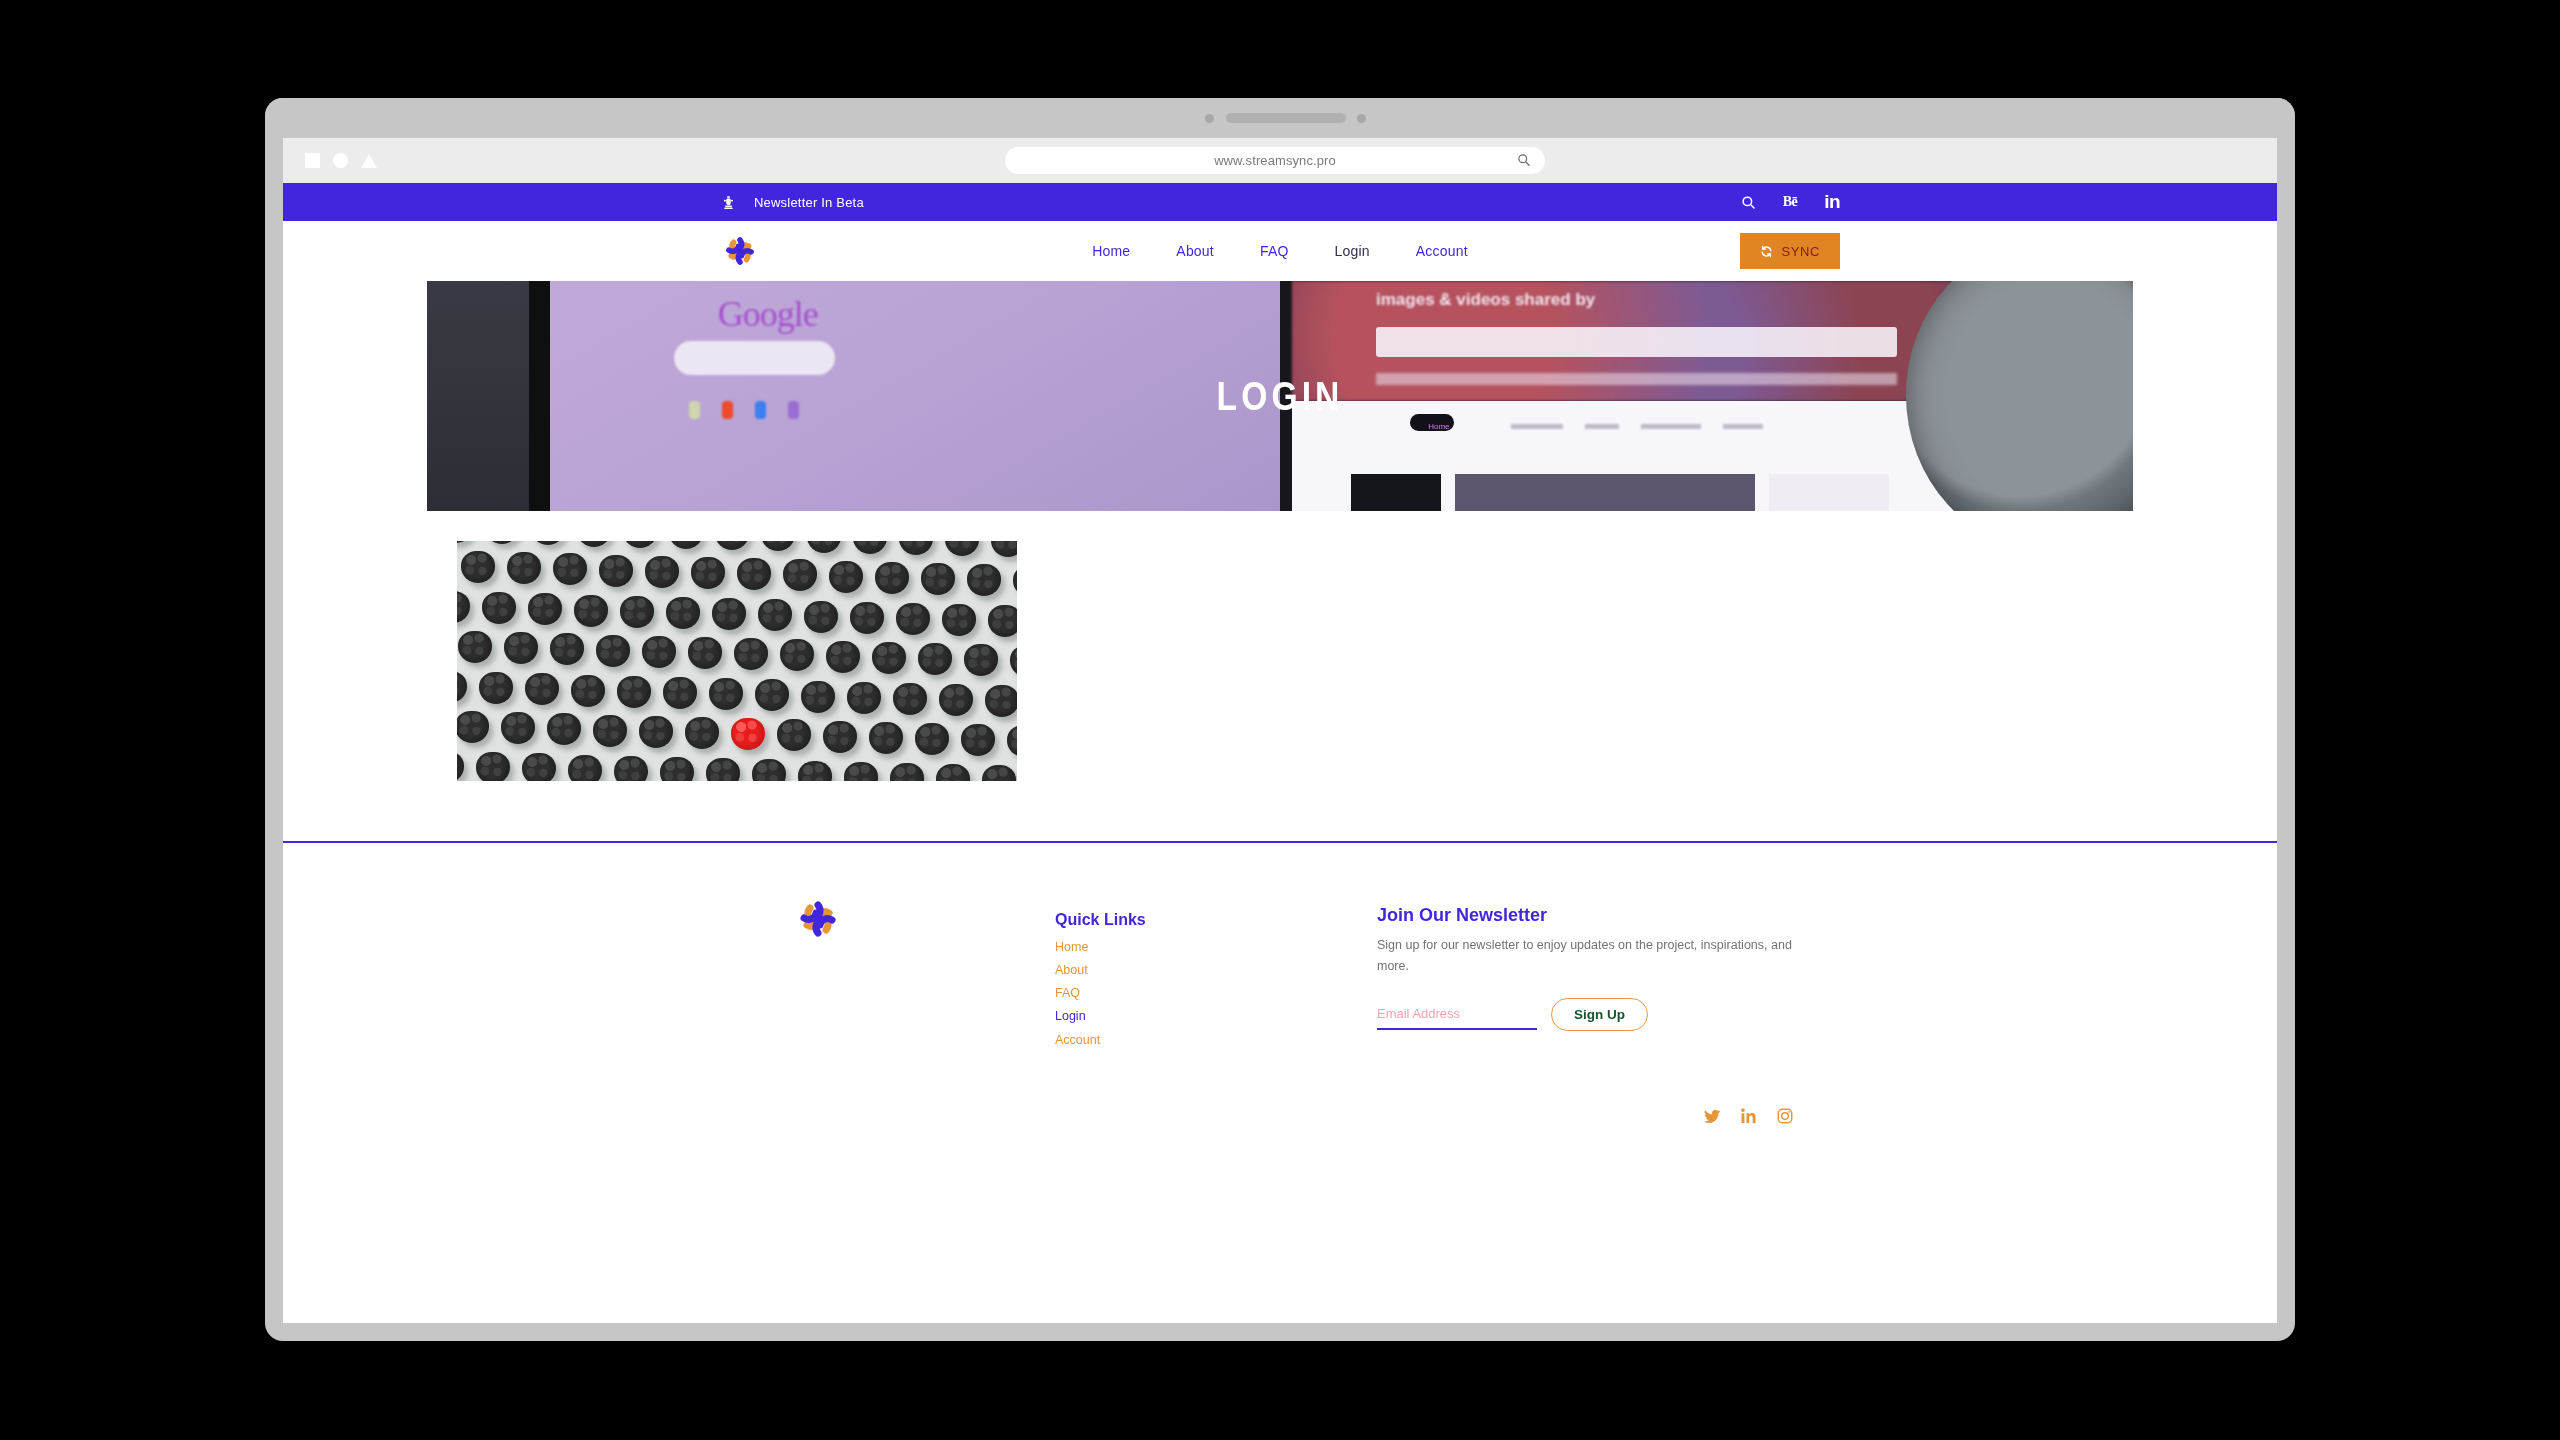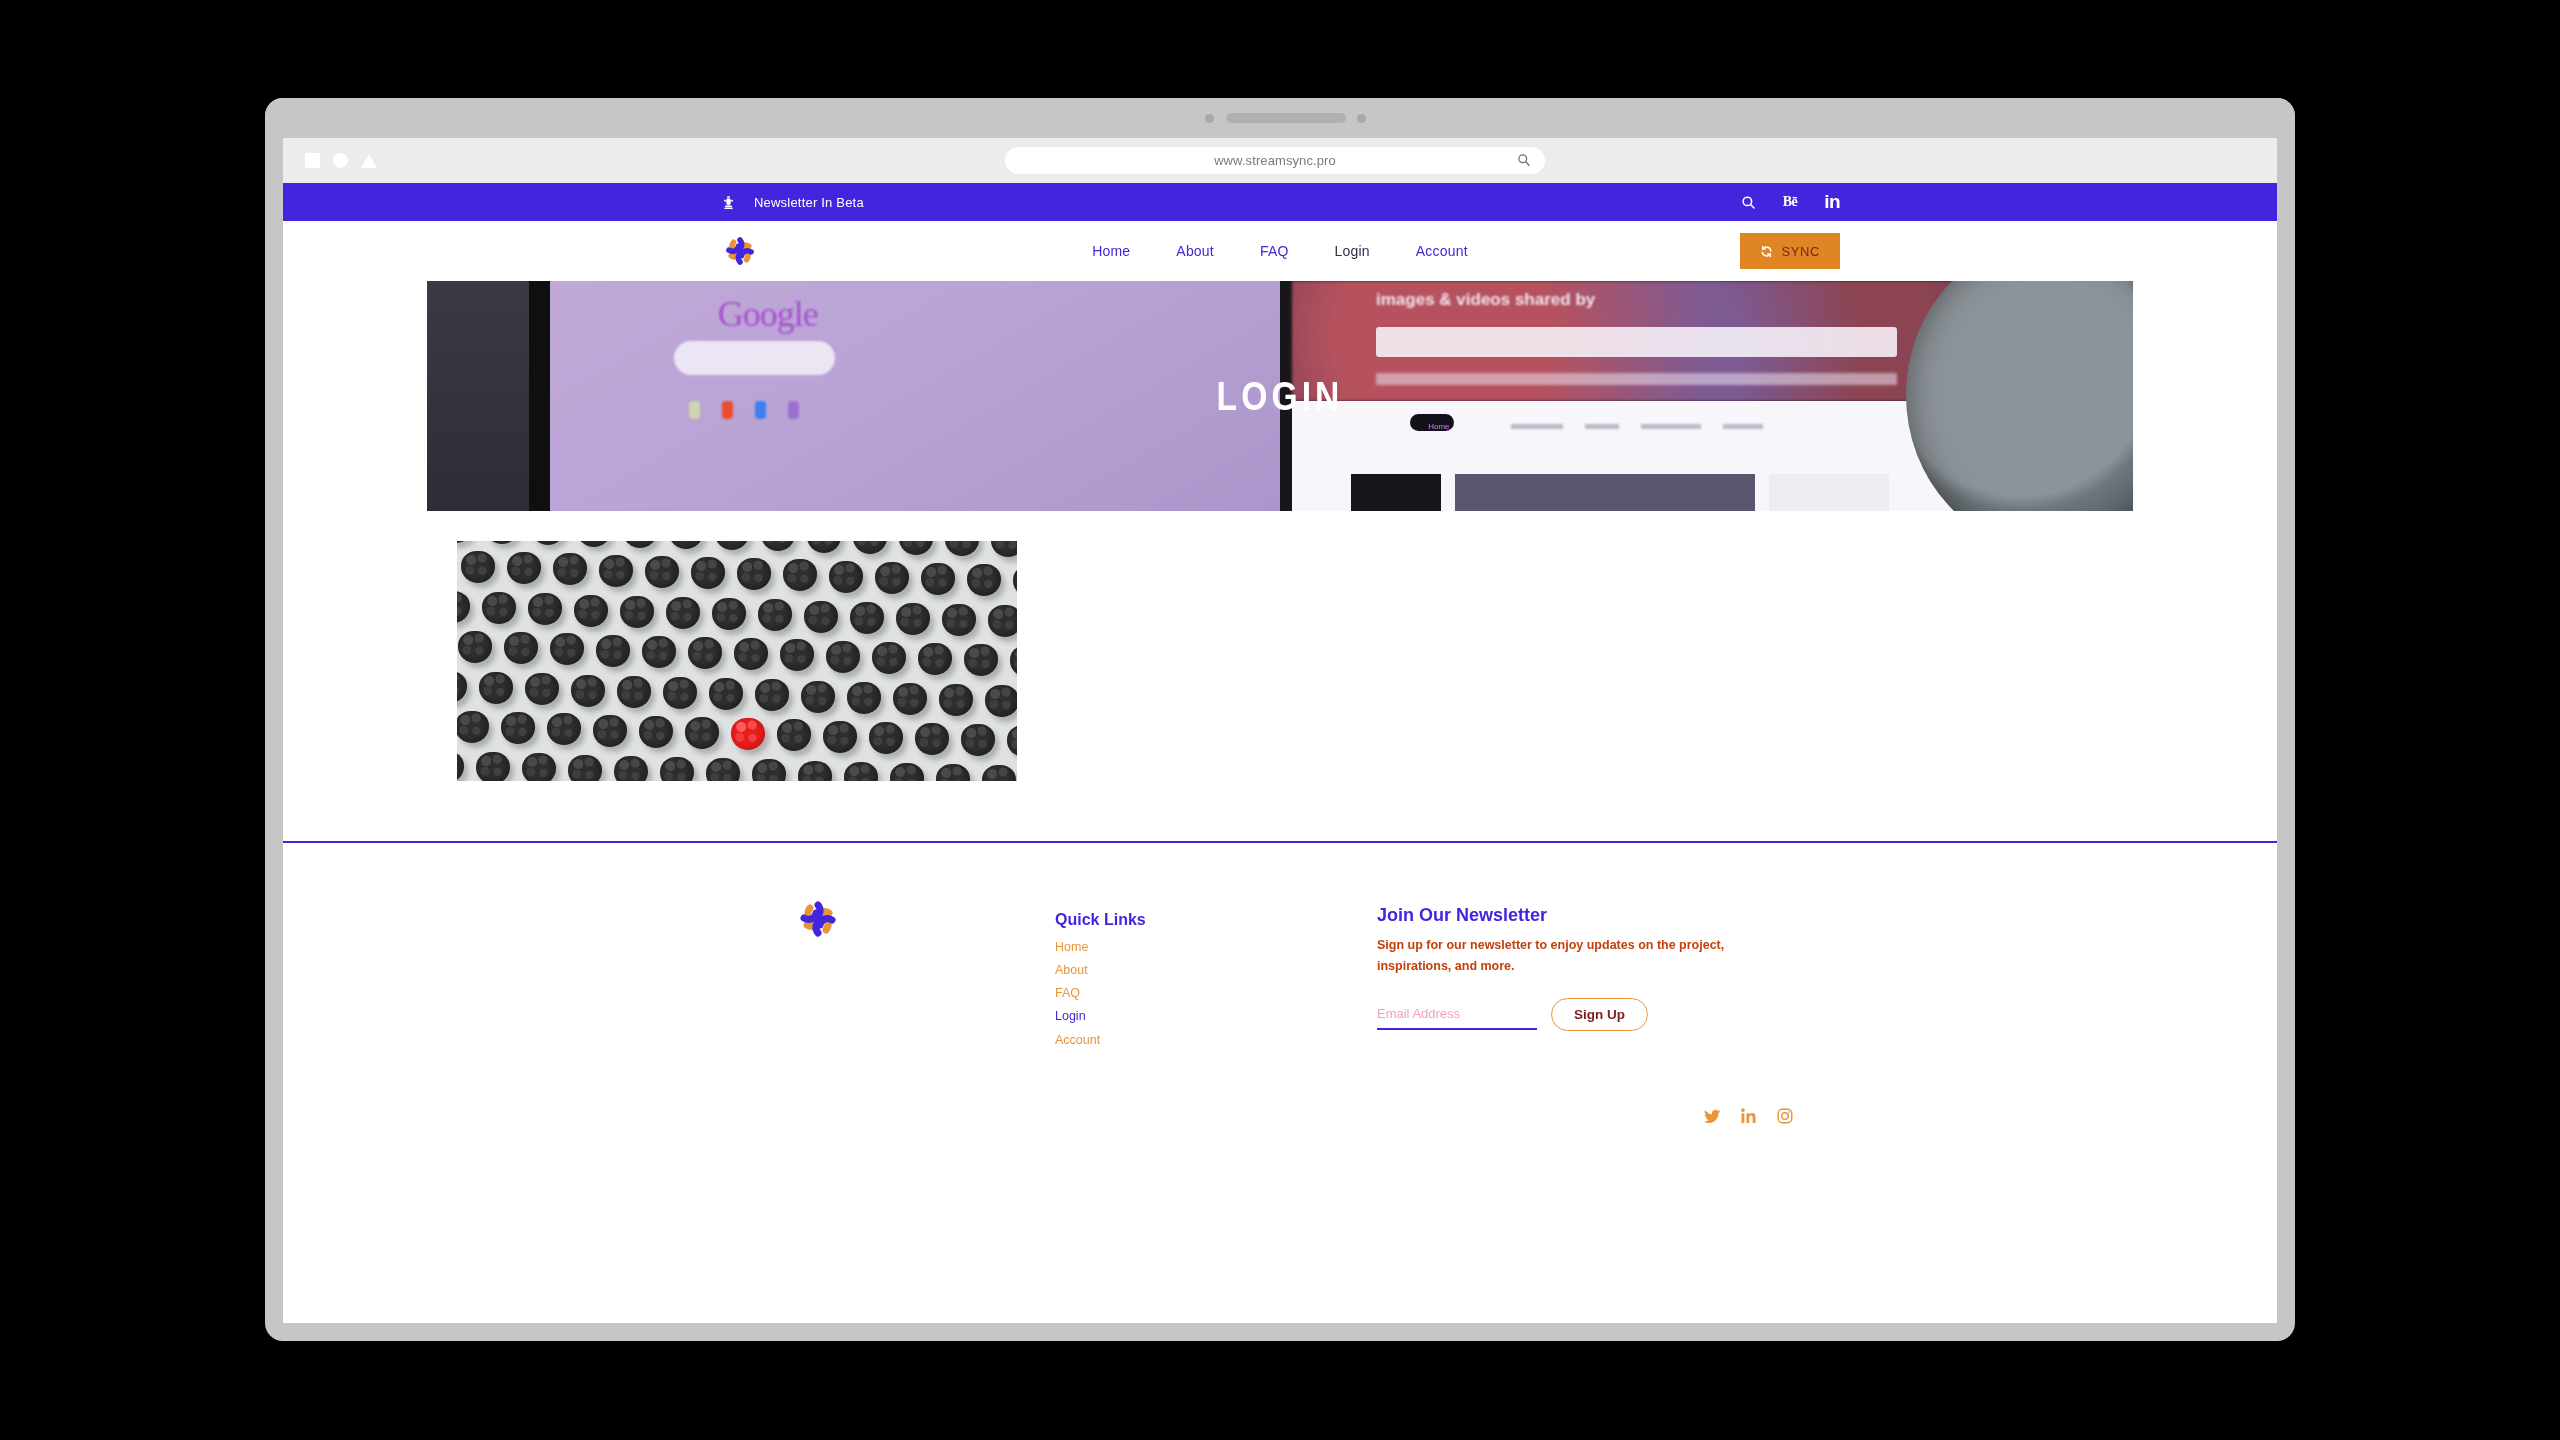--- a/index.html
+++ b/index.html
@@ -348,35 +348,35 @@
   .f-links-list a {
     display:block; font-size:12.5px; color:#e8953a; text-decoration:none;
     line-height:1.85;
   }
   .f-links-list a.is-current { color:#4226dd; }
   .fc-news { width:420px; padding-top:10px; }
   .f-news-head {
     font-size:18px; font-weight:bold; color:#4226dd; margin-bottom:9px;
   }
   .f-news-text {
-    font-size:12.5px; line-height:1.65; color:#c2410c; margin-bottom:22px;font-weight:bold;
+    font-size:12.5px; line-height:1.65; color:#737373; margin-bottom:22px;
   }
   .news-row { display:flex; align-items:center; gap:14px; }
   .news-input {
     width:160px; height:30px;
     border:none; border-bottom:2px solid #4226dd;
     background:transparent;
     font-size:13px; color:#4226dd;
     font-family:"Liberation Sans", sans-serif;
     outline:none;
   }
   .news-input::placeholder { color:#f2a3b2; }
   .news-btn {
     background:#fff; border:1.5px solid #e8953a;
-    color:#7f1d1d; font-size:13.5px; font-weight:bold;
+    color:#14532d; font-size:13.5px; font-weight:bold;
     border-radius:22px; padding:8px 22px; cursor:pointer;
     font-family:"Liberation Sans", sans-serif;
   }
 
   .footer-bottom {
     display:flex; align-items:flex-start;
     padding:60px 0 0 222px;
     position:relative;
   }
   .fb-left { font-size:12.5px; color:#5a52dd; line-height:1.4; }

